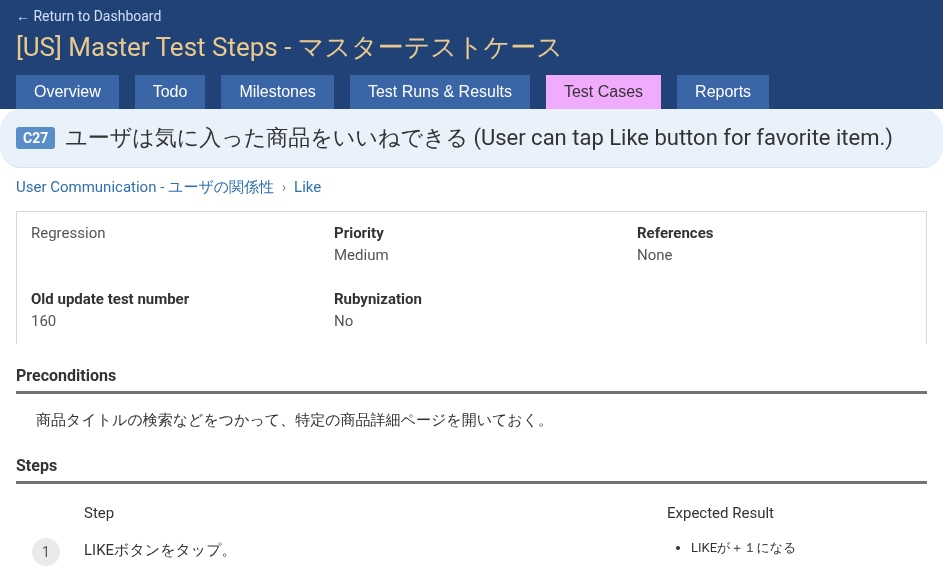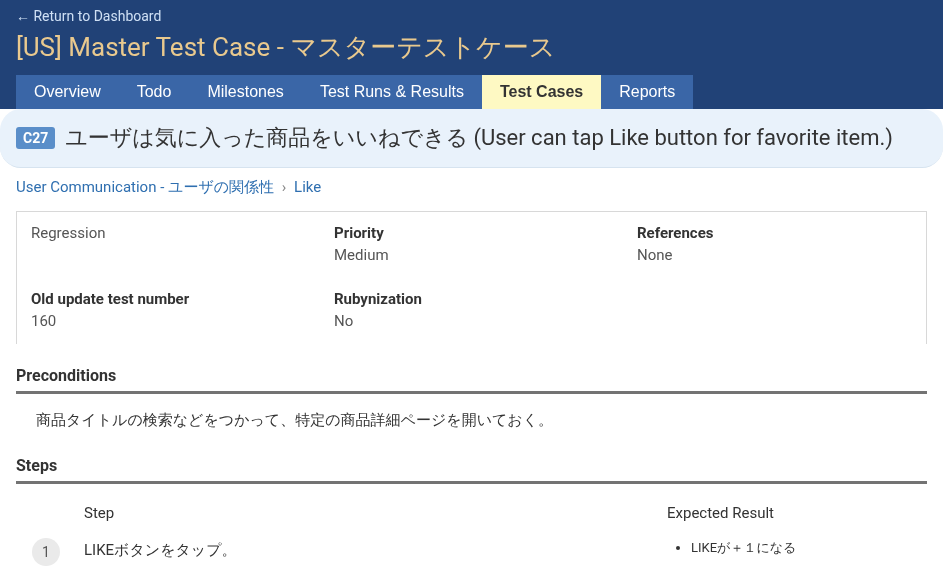--- a/index.html
+++ b/index.html
@@ -25,35 +25,34 @@
       margin-bottom: 6px;
     }
     .page-title {
       color: #e9c98e;
       font-size: 26px;
       font-weight: normal;
       margin-bottom: 10px;
     }
     .tabs {
       display: flex;
-      gap: 0;
+      gap: 16px;
     }
     .tab {
       background: #3a66a7;
       color: #fff;
       padding: 8px 18px;
       font-size: 16px;
       cursor: pointer;
       border: none;
       text-align: center;
     }
     .tab.active {
-      background: #fef9c3;
-      color: #333;
-      font-weight: bold;
+      background: #f0abfc;
+      color: #333;
     }
     .case-header {
       background: #e9f2fb;
       border-bottom: 1px solid #d6e3ef;
       padding: 14px 16px;
       display: flex;
       align-items: center;
       gap: 10px;
       border-radius: 21px;
     }
@@ -167,21 +166,21 @@
       font-size: 13px;
       color: #333;
       line-height: 1.6;
     }
   </style>
 </head>
 <body>
 
 <div class="header">
   <a href="#" class="return-link">← Return to Dashboard</a>
-  <h1 class="page-title">[US] Master Test Case - マスターテストケース</h1>
+  <h1 class="page-title">[US] Master Test Steps - マスターテストケース</h1>
   <div class="tabs">
     <button class="tab">Overview</button>
     <button class="tab">Todo</button>
     <button class="tab">Milestones</button>
     <button class="tab">Test Runs &amp; Results</button>
     <button class="tab active">Test Cases</button>
     <button class="tab">Reports</button>
   </div>
 </div>
 

